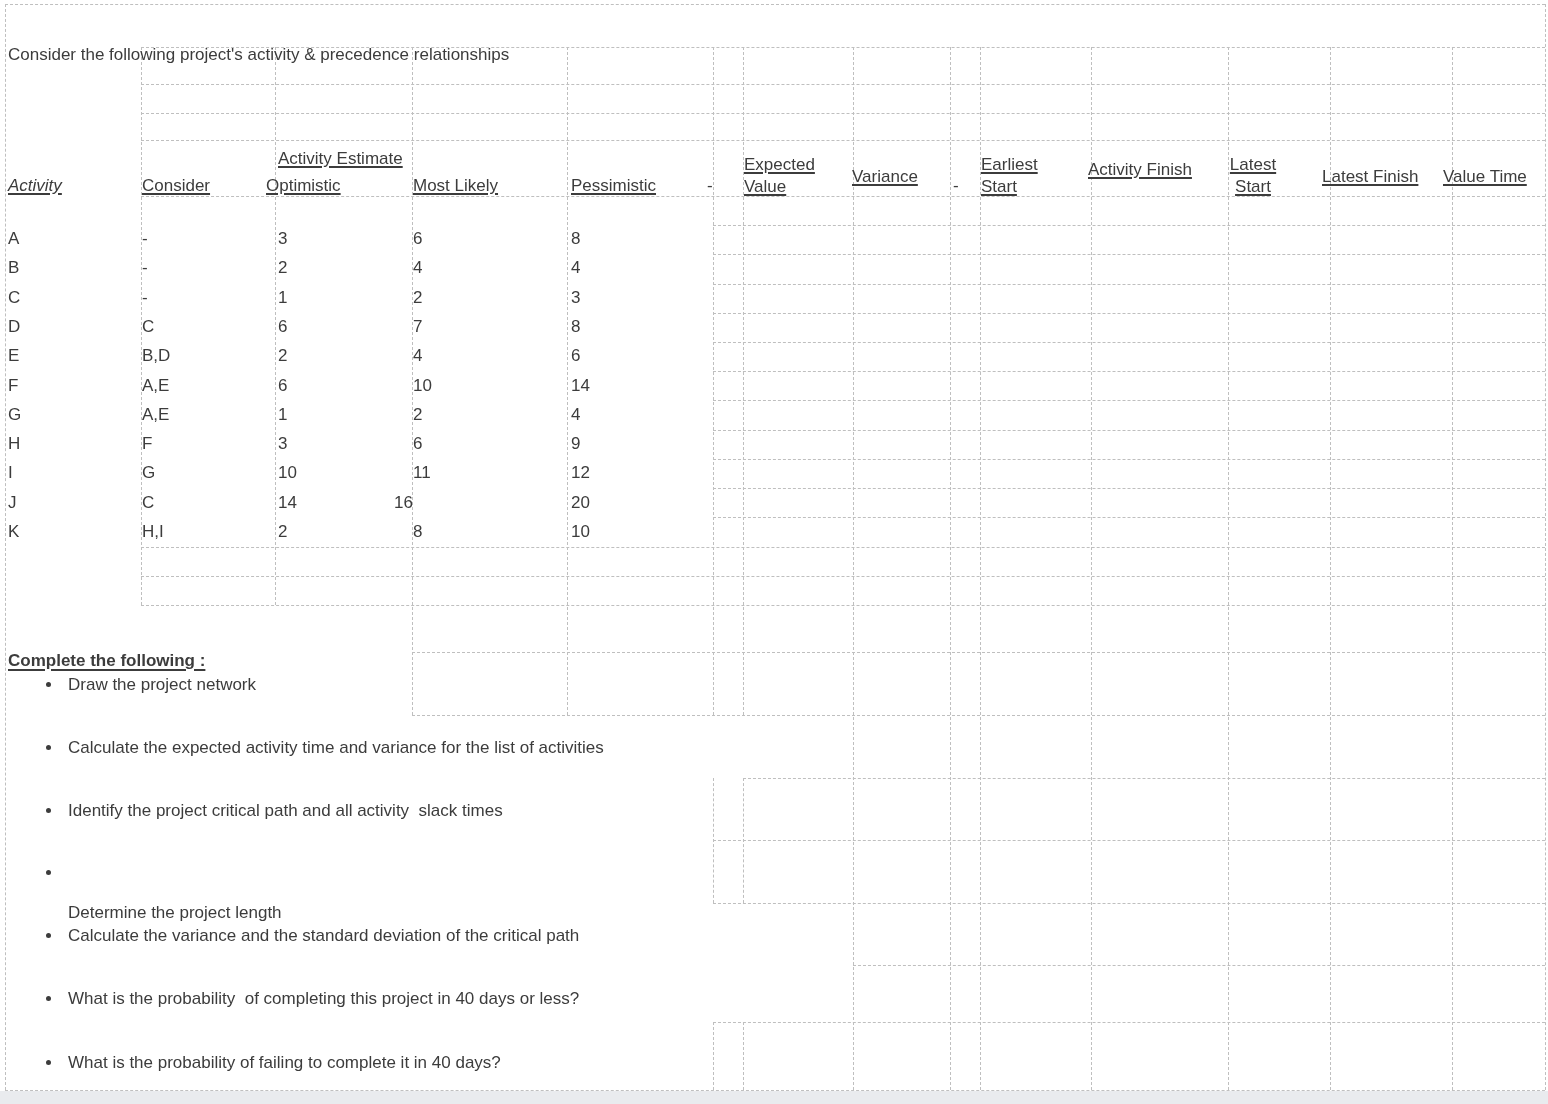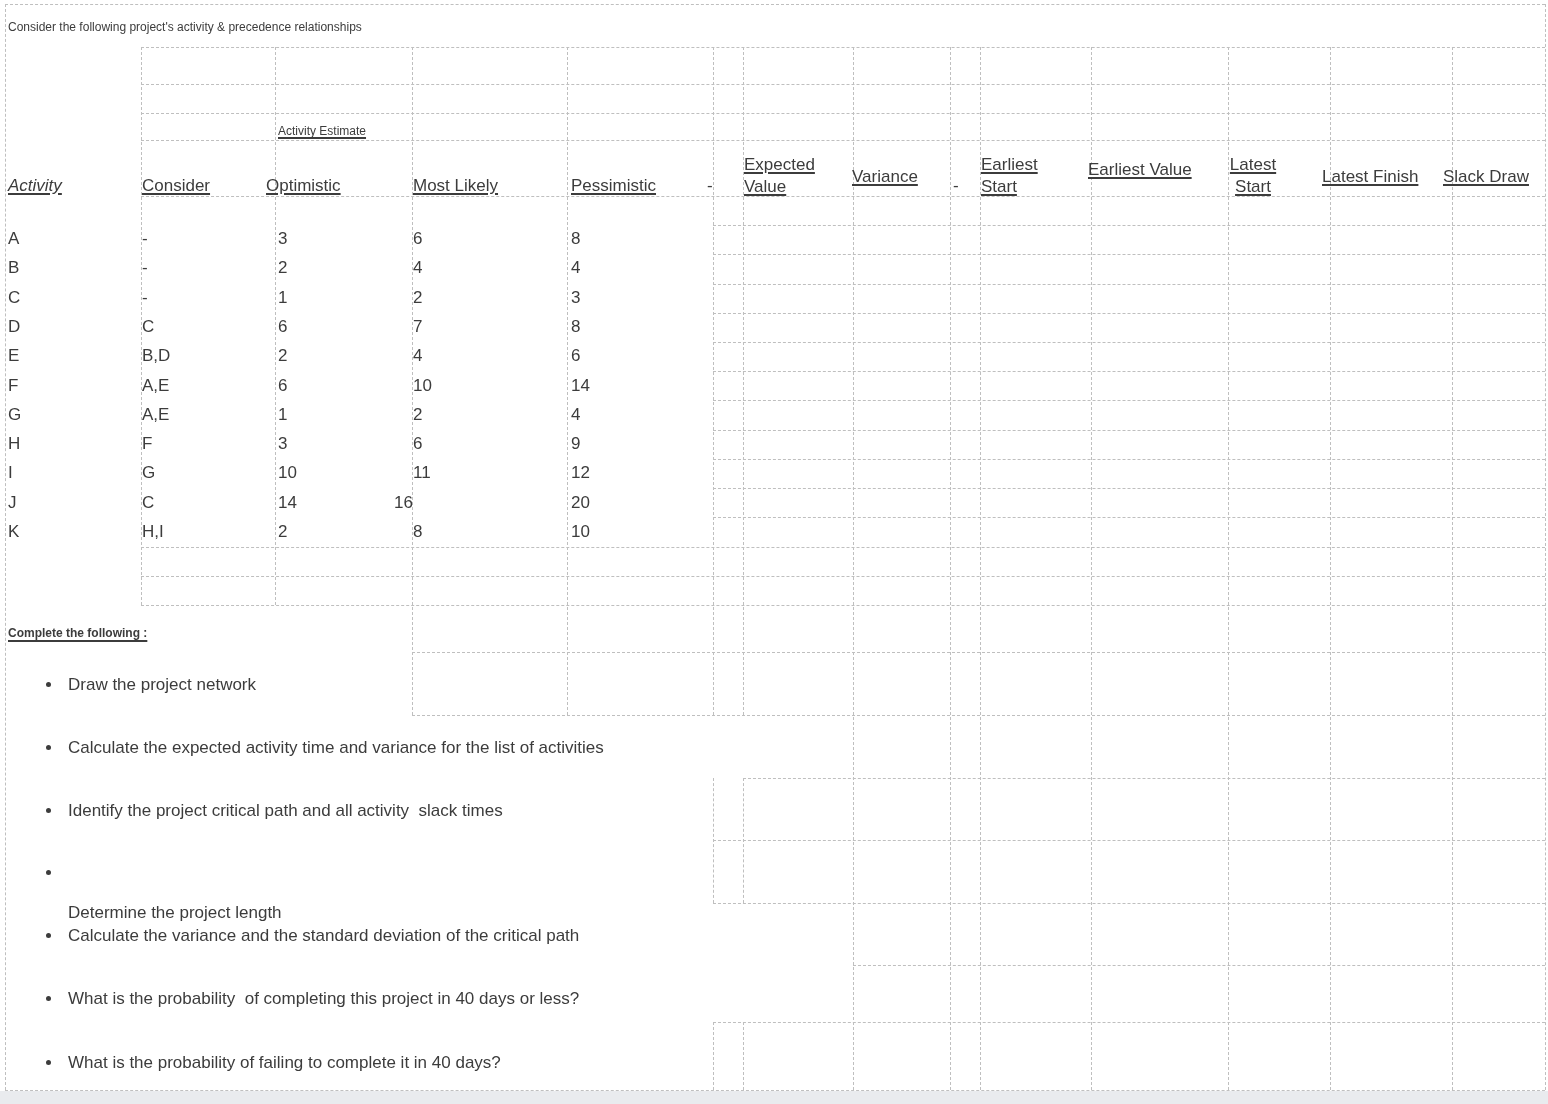--- a/index.html
+++ b/index.html
@@ -6,21 +6,21 @@
     --text:#3c3c3c;
     --grid:#bfbfbf;
     --strip:#e9ebee;
   }
   html,body{margin:0;padding:0;background:#ffffff;}
   body{width:1548px;height:1104px;overflow:hidden;
        font-family:"Liberation Sans","DejaVu Sans",sans-serif;color:var(--text);}
   #sheet{position:relative;width:1548px;height:1104px;background:#fff;}
   .gh{position:absolute;height:0;border-top:1px dashed var(--grid);z-index:1;}
   .gv{position:absolute;width:0;border-left:1px dashed var(--grid);z-index:1;}
-  .txt{position:absolute;white-space:pre;font-size:12px;line-height:20px;z-index:2;}
+  .txt{position:absolute;white-space:pre;font-size:17px;line-height:20px;z-index:2;margin-top:28px;}
   .title{left:8px;top:17px;}
   .group-hdr{left:278px;top:121px;text-decoration:underline;text-decoration-thickness:1.5px;text-underline-offset:2px;}
   .hdr{position:absolute;font-size:17px;z-index:2;text-decoration:underline;text-decoration-thickness:1.5px;text-underline-offset:2px;}
   .hdr.single{top:176px;line-height:20px;white-space:pre;}
   .hdr.topline{top:160px;line-height:20px;white-space:pre;}
   .hdr.mid{top:167px;line-height:20px;white-space:pre;}
   .hdr.two{top:154px;line-height:22px;white-space:normal;}
   .hdr.dash{top:176px;line-height:20px;text-decoration:none;white-space:pre;}
   .cell{position:absolute;font-size:17px;line-height:20px;white-space:pre;z-index:2;}
   .heading{left:8px;top:623px;font-weight:bold;text-decoration:underline;text-decoration-thickness:2px;text-underline-offset:3px;}
@@ -89,24 +89,24 @@
       <div class="hdr single" style="left: 8px; font-style: italic;">Activity</div>
       <div class="hdr single" style="left: 142px;">Consider</div>
       <div class="hdr single" style="left: 266px;">Optimistic</div>
       <div class="hdr single" style="left: 413px;">Most Likely</div>
       <div class="hdr single" style="left: 571px;">Pessimistic</div>
       <div class="hdr dash" style="left: 707px;">-</div>
       <div class="hdr two" style="left: 744px; width: 82px;">Expected Value</div>
       <div class="hdr mid" style="left: 852px;">Variance</div>
       <div class="hdr dash" style="left: 953px;">-</div>
       <div class="hdr two" style="left: 981px; width: 68px;">Earliest Start</div>
-      <div class="hdr topline" style="left: 1088px;">Earliest Value</div>
+      <div class="hdr topline" style="left: 1088px;">Activity Finish</div>
       <div class="hdr two" style="left: 1224px; width: 58px; text-align: center;">Latest Start</div>
       <div class="hdr mid" style="left: 1322px;">Latest Finish</div>
-      <div class="hdr mid" style="left: 1443px;">Slack Draw</div>
+      <div class="hdr mid" style="left: 1443px;">Value Time</div>
     </div>
   <div id="data-rows">
       <div>
         <div class="cell" style="left: 8px; top: 229px;">A</div>
         <div class="cell" style="left: 142px; top: 229px;">-</div>
         <div class="cell" style="left: 278px; top: 229px;">3</div>
         <div class="cell" style="left: 413px; top: 229px;">6</div>
         <div class="cell" style="left: 571px; top: 229px;">8</div>
       </div>
       <div>

